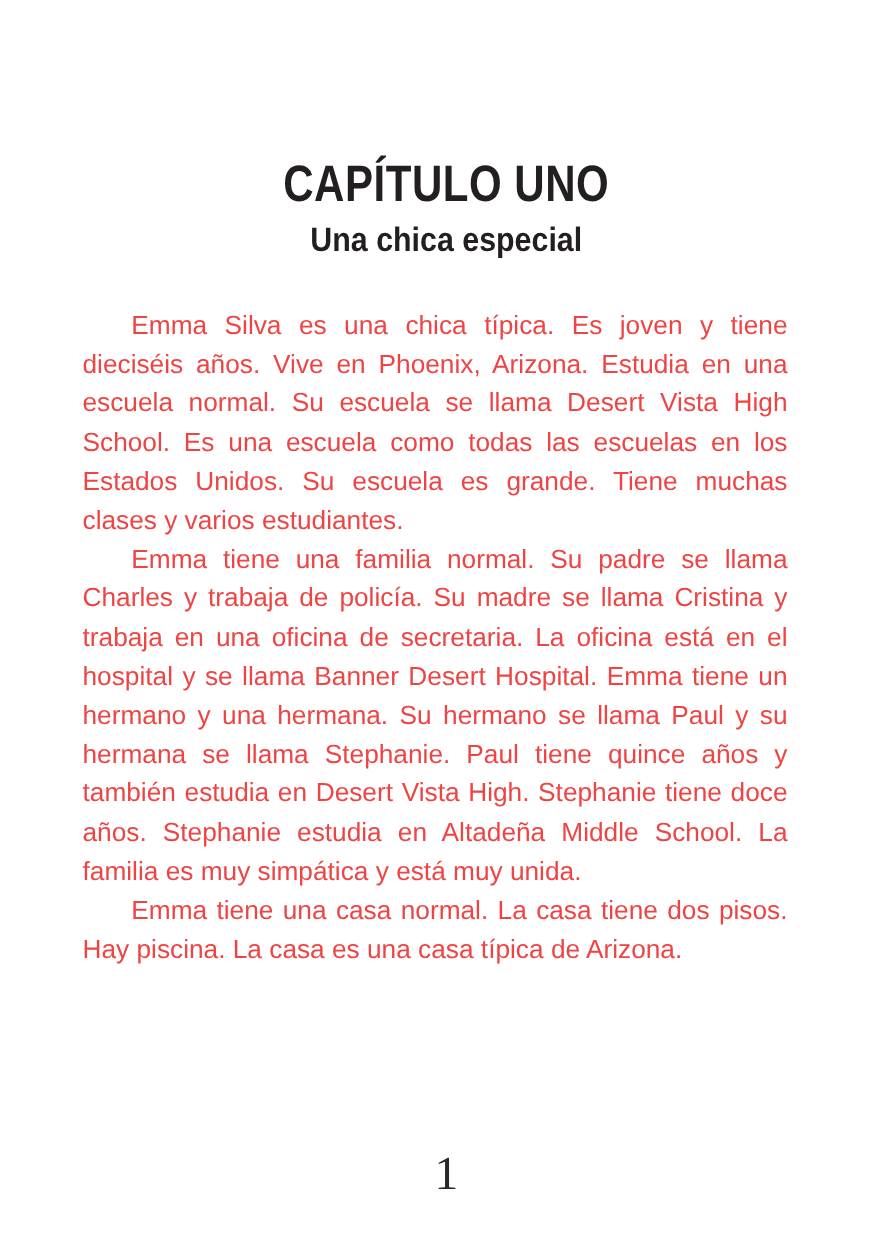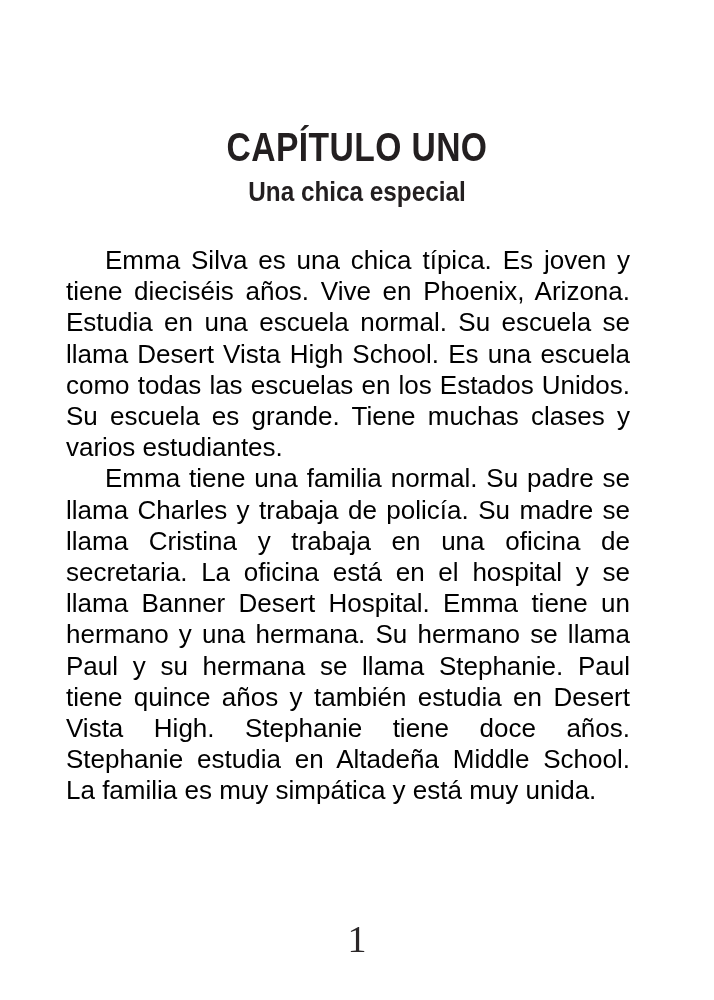--- a/index.html
+++ b/index.html
@@ -46,25 +46,25 @@
     color: #231f20;
     transform: scaleX(0.90);
     transform-origin: 50% 50%;
     white-space: nowrap;
   }
   .body-text {
     position: absolute;
     top: 225px;
     left: 66px;
     width: 564px;
-    font-size: 26px;
+    font-size: 21px;
     line-height: 31.2px;
     text-align: justify;
     text-justify: inter-word;
-    color: #000000;
+    color: #ef4444;
   }
   .body-text p {
     margin: 0;
     padding: 0;
     text-indent: 39px;
   }
   .page-number {
     position: absolute;
     top: 898px;
     left: 0;
@@ -83,17 +83,18 @@
 
 <div class="page">
 
   <h1 class="chapter-title">CAPÍTULO UNO</h1>
 
   <h2 class="chapter-subtitle">Una chica especial</h2>
 
   <div class="body-text">
     <p>Emma Silva es una chica típica. Es joven y tiene dieciséis años. Vive en Phoenix, Arizona. Estudia en una escuela normal. Su escuela se llama Desert Vista High School. Es una escuela como todas las escuelas en los Estados Unidos. Su escuela es grande. Tiene muchas clases y varios estudiantes.</p>
     <p>Emma tiene una familia normal. Su padre se llama Charles y trabaja de policía. Su madre se llama Cristina y trabaja en una oficina de secretaria. La oficina está en el hospital y se llama Banner Desert Hospital. Emma tiene un hermano y una hermana. Su hermano se llama Paul y su hermana se llama Stephanie. Paul tiene quince años y también estudia en Desert Vista High. Stephanie tiene doce años. Stephanie estudia en Altadeña Middle School. La familia es muy simpática y está muy unida.</p>
+    <p>Emma tiene una casa normal. La casa tiene dos pisos. Hay piscina. La casa es una casa típica de Arizona.</p>
   </div>
 
   <div class="page-number">1</div>
 
 </div>
 
 </body></html>

